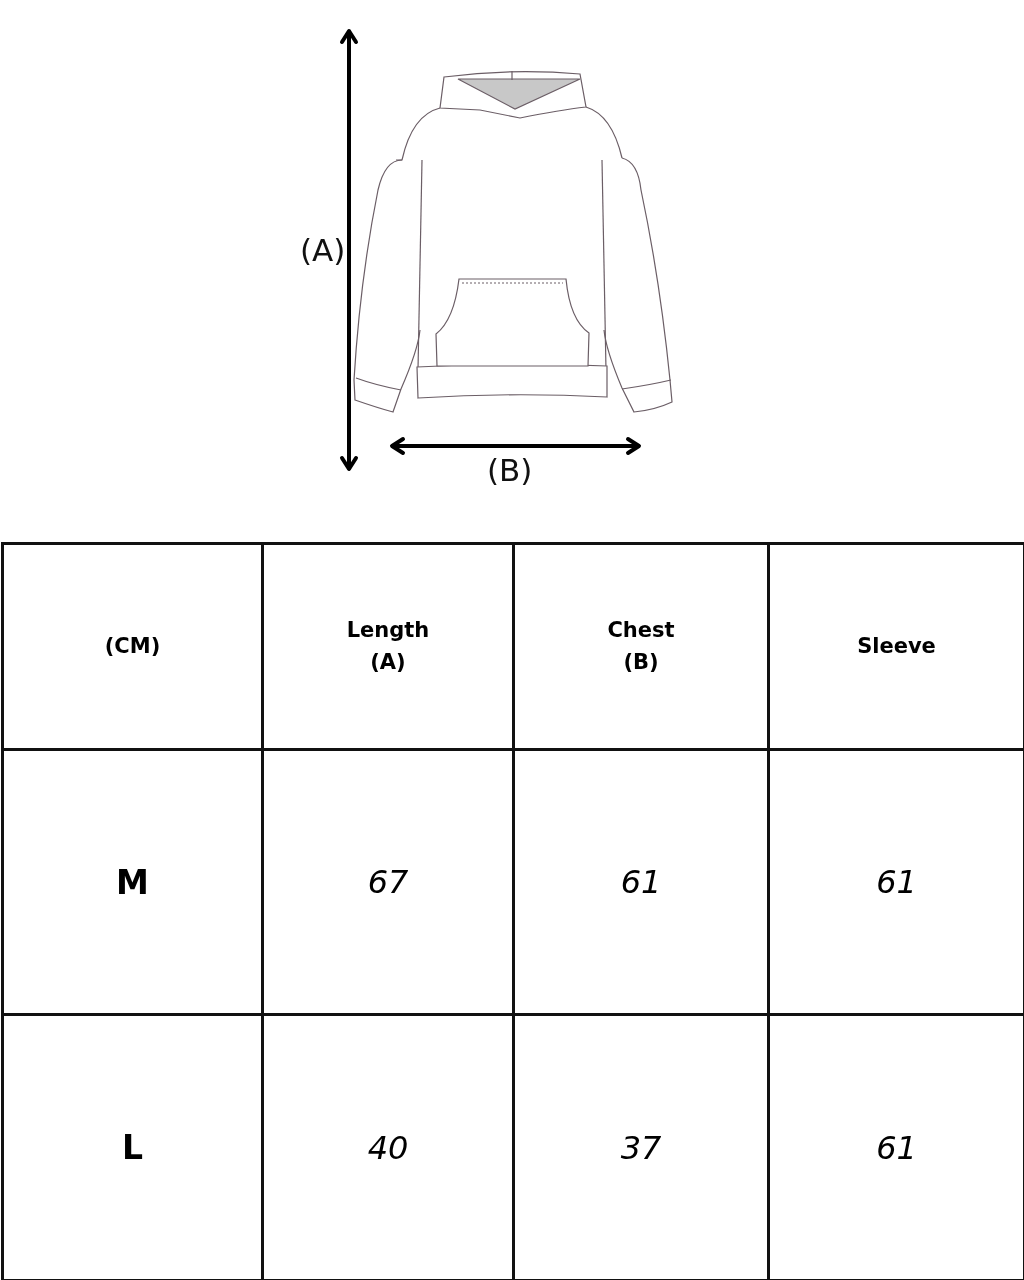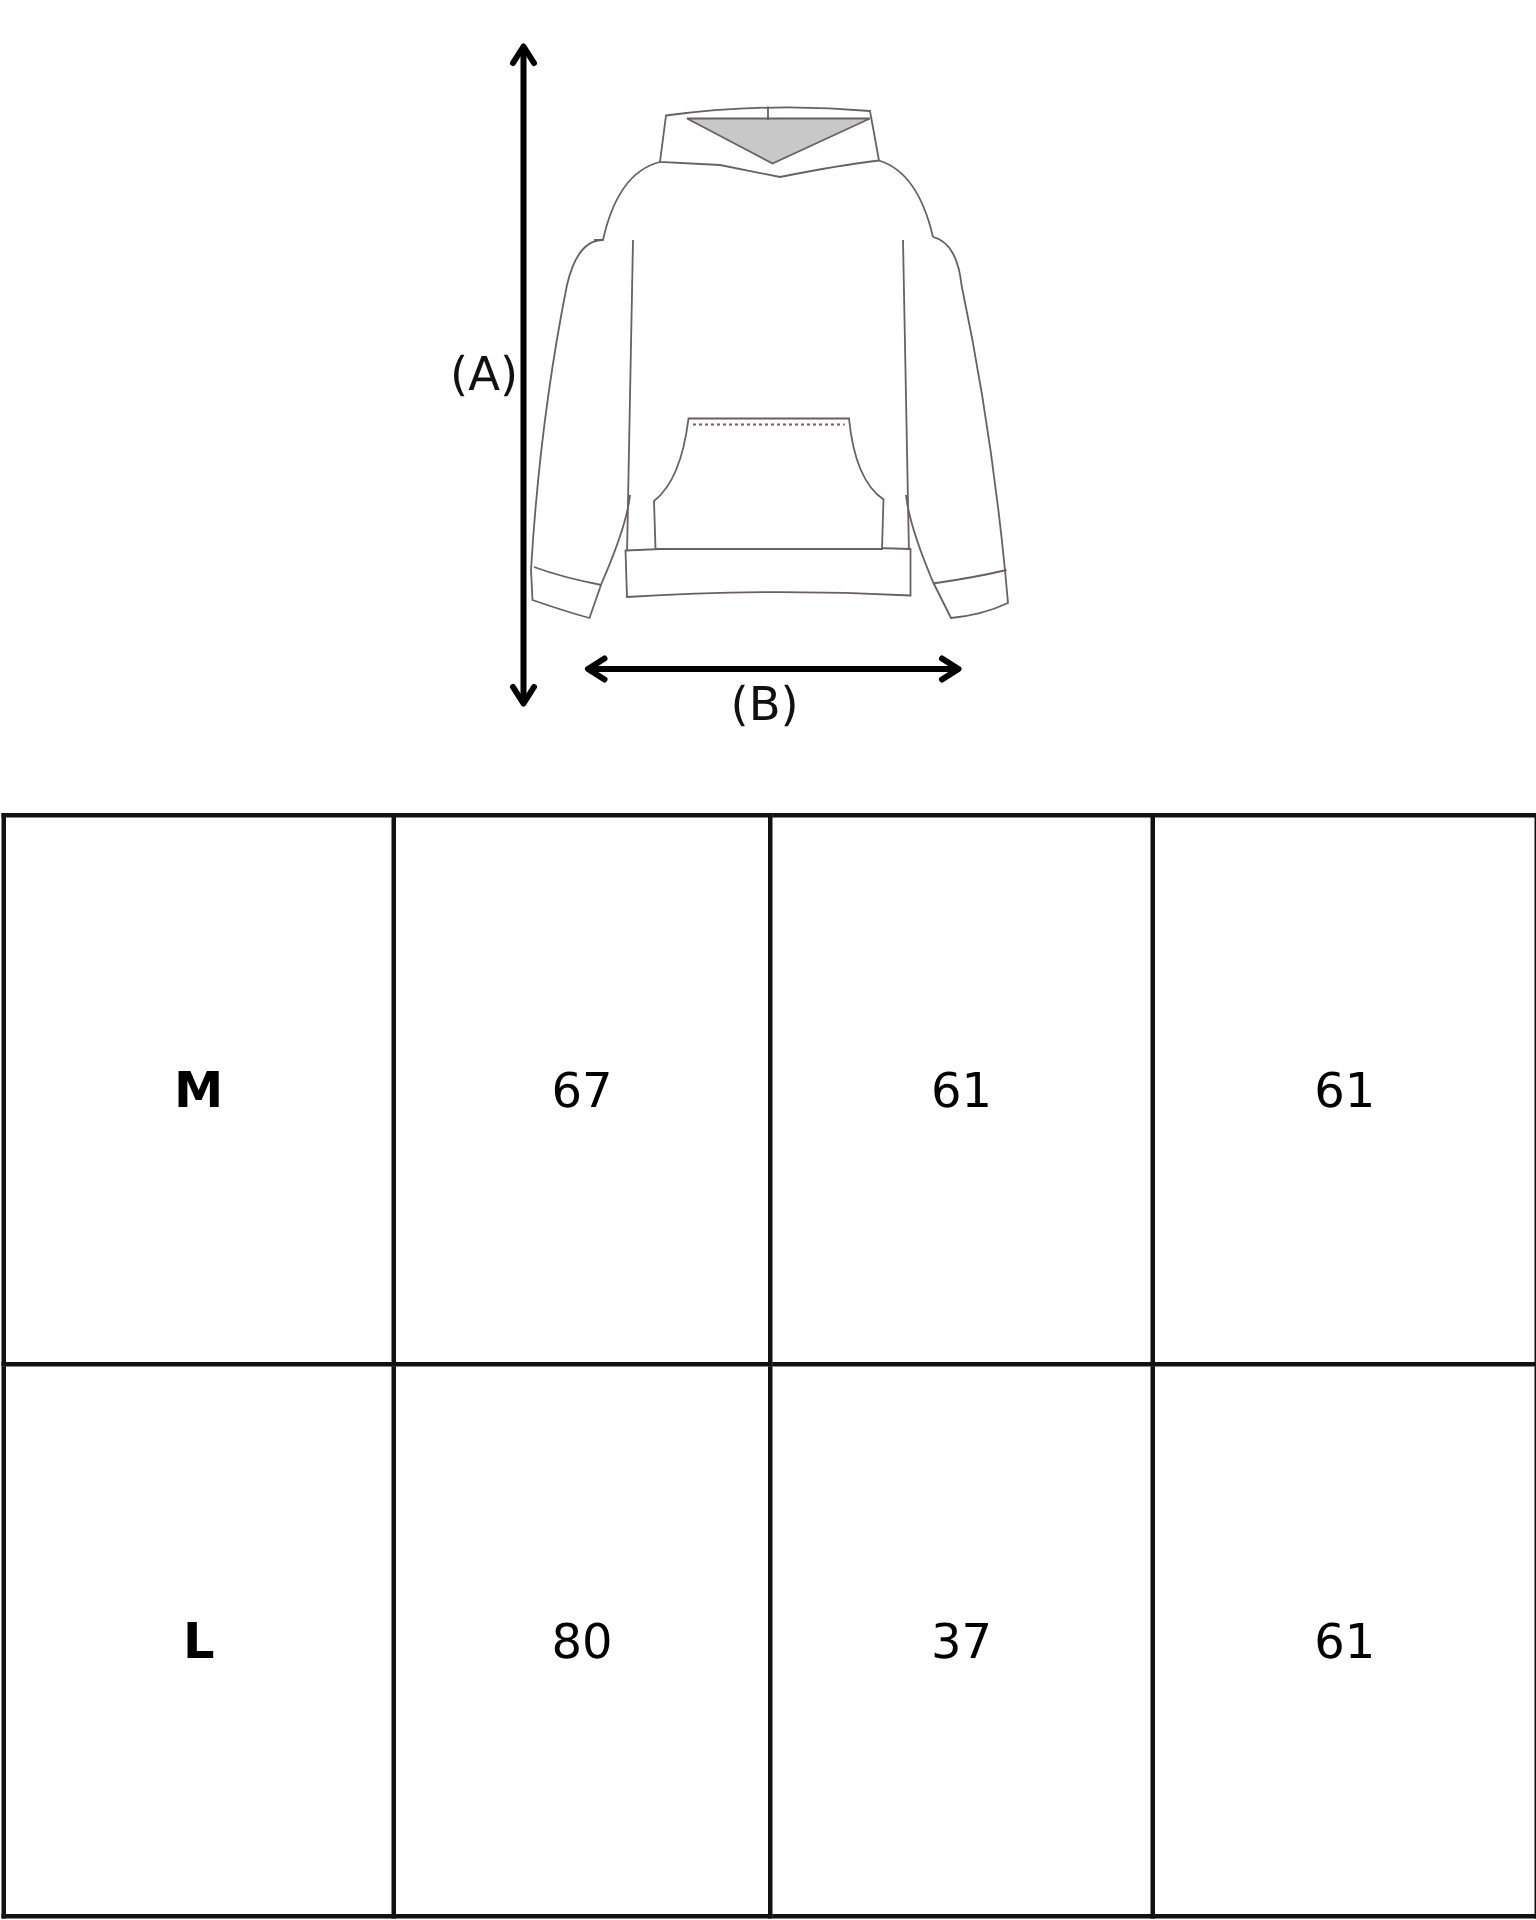--- a/index.html
+++ b/index.html
@@ -17,21 +17,21 @@
     }
     table.size-table td, table.size-table th {
       border: 3px solid #111; text-align: center; vertical-align: middle; padding: 0;
     }
     col.c0 { width: 260px; } col.c1 { width: 251px; } col.c2 { width: 255px; } col.c3 { width: 256px; }
     tr.head-row { height: 206px; }
     tr.body-row-m { height: 265px; }
     tr.body-row-l { height: 266px; }
     .hdr { font-family: "DejaVu Sans", sans-serif; font-weight: bold; font-size: 21px; line-height: 1.5; }
     .size-label { font-family: "DejaVu Sans", sans-serif; font-weight: bold; font-size: 33px; }
-    .val { font-family: "DejaVu Sans", sans-serif; font-size: 32px; font-weight: normal; }
+    .val { font-family: "DejaVu Sans", sans-serif; font-size: 32px; font-weight: normal; font-style: italic; }
     .hdr span { display: block; }
   </style>
 </head>
 <body>
 
 <div class="diagram">
   <svg width="1024" height="540" viewBox="0 0 1024 540">
 
     <g stroke="#000" stroke-width="4" fill="none" stroke-linecap="round" stroke-linejoin="round">
       <line x1="349" y1="32" x2="349" y2="468"></line>
@@ -74,26 +74,42 @@
 </div>
 
 <table class="size-table">
   <colgroup>
       <col class="c0">
       <col class="c1">
       <col class="c2">
       <col class="c3">
     </colgroup>
   <tbody>
+      <tr class="head-row">
+    <th class="hdr">
+          <span>(CM)</span>
+        </th>
+    <th class="hdr">
+      <span>Length</span>
+      <span>(A)</span>
+    </th>
+    <th class="hdr">
+      <span>Chest</span>
+      <span>(B)</span>
+    </th>
+    <th class="hdr">
+      <span>Sleeve</span>
+    </th>
+  </tr>
   <tr class="body-row-m">
     <td class="size-label">M</td>
     <td class="val">67</td>
     <td class="val">61</td>
     <td class="val">61</td>
   </tr>
   <tr class="body-row-l">
     <td class="size-label">L</td>
-    <td class="val">80</td>
+    <td class="val">40</td>
     <td class="val">37</td>
     <td class="val">61</td>
   </tr>
 </tbody>
   </table>
 
 </body></html>

